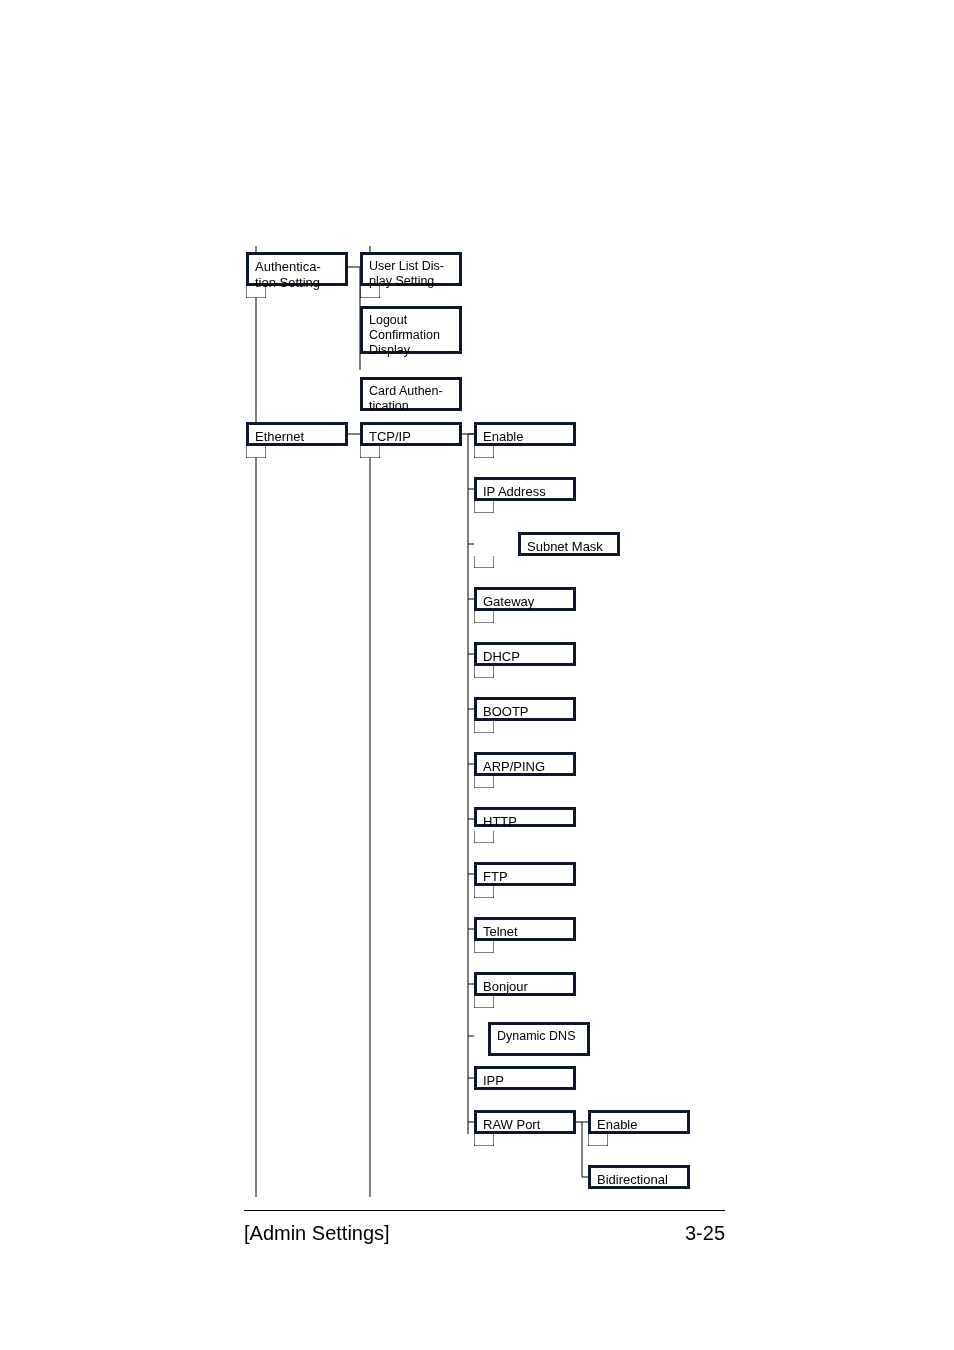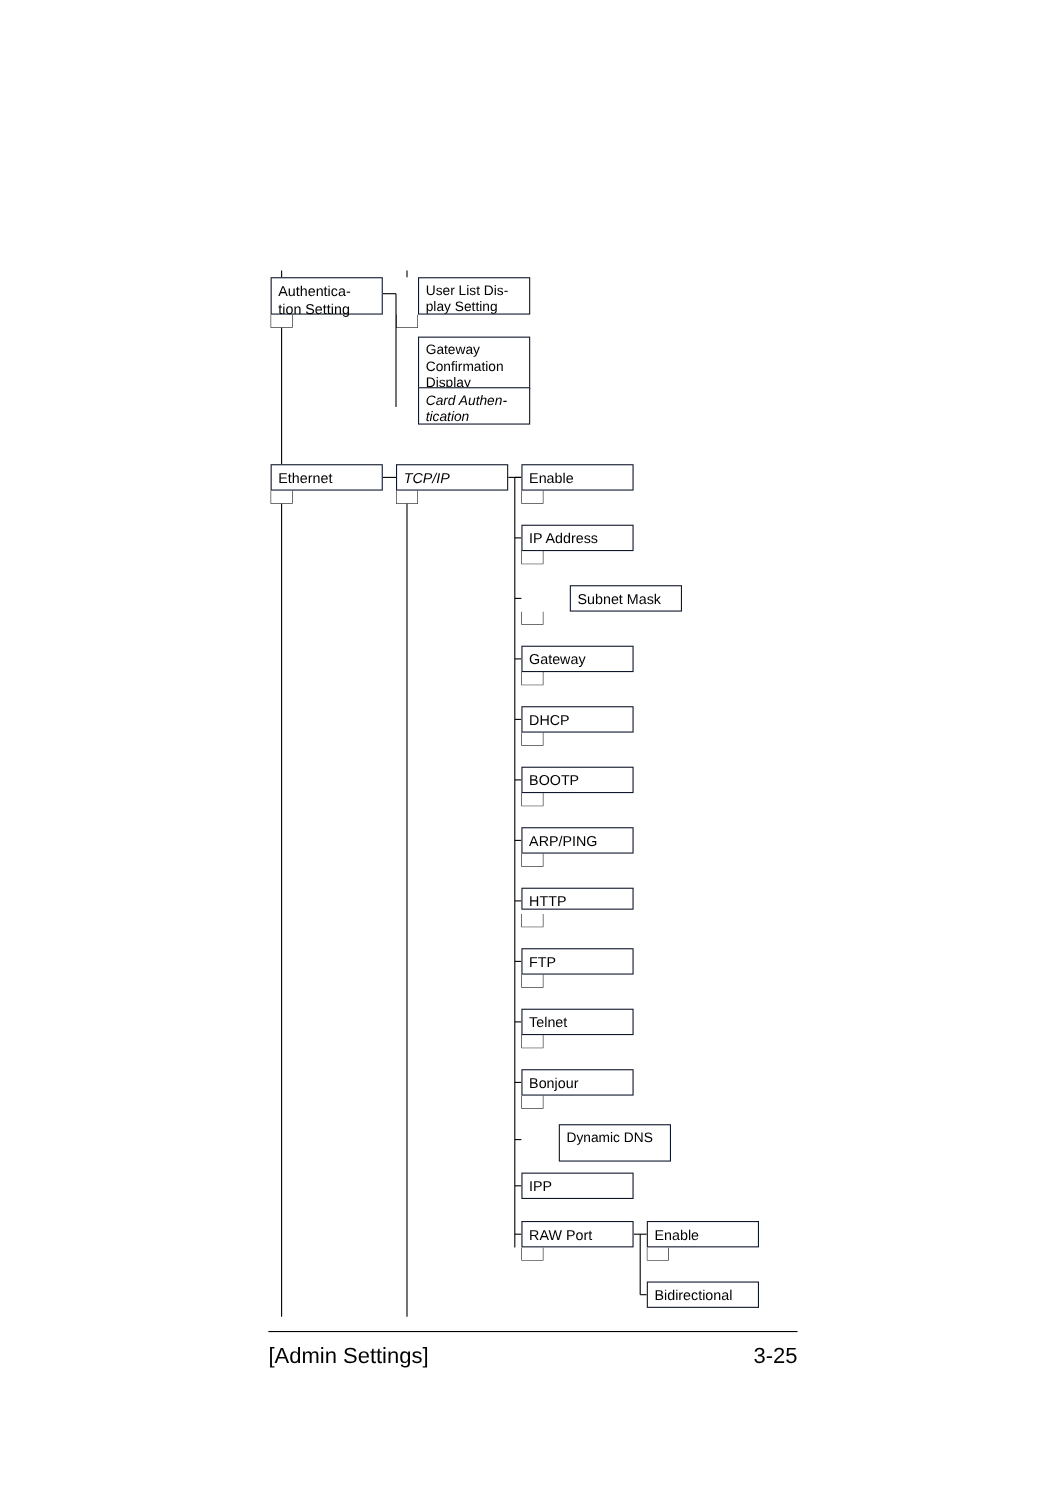--- a/index.html
+++ b/index.html
@@ -17,29 +17,29 @@
     height: 1350px;
   }
   .diagram {
     position: absolute;
     left: 246px;
     top: 252px;
     width: 480px;
   }
   .node {
     position: absolute;
-    border: 1px solid #0f172a;
+    border: 3px solid #0f172a;
     background: #fff;
     font-size: 13px;
     line-height: 1.2;
     padding: 4px 6px;
     box-sizing: border-box;
     width: 102px;
   }
-  .node.small { font-size: 12.5px; margin-left: 20px; }
+  .node.small { font-size: 12.5px; }
   svg.connectors {
     position: absolute;
     left: 0;
     top: 0;
     overflow: visible;
   }
   .footer-rule {
     position: absolute;
     left: 244px;
     right: 229px;
@@ -118,26 +118,26 @@
     <svg style="position:absolute; left:0; top:194px;" width="20" height="12">
       <path d="M0,0 L0,12 L20,12 L20,0" fill="none" stroke="#000"></path>
     </svg>
 
     <div class="node small" style="left:114px; top:0px; height:34px; white-space:pre-line;">User List Dis-
 play Setting</div>
     <svg style="position:absolute; left:114px; top:34px;" width="20" height="12">
       <path d="M0,0 L0,12 L20,12 L20,0" fill="none" stroke="#000"></path>
     </svg>
 
-    <div class="node small" style="left:114px; top:54px; height:48px;">Gateway Confirmation Display</div>
-
-    <div class="node small" style="left:114px; top:100px; height:34px; white-space:pre-line;font-style:italic;">Card Authen-
+    <div class="node small" style="left:114px; top:54px; height:48px;">Logout Confirmation Display</div>
+
+    <div class="node small" style="left:114px; top:125px; height:34px; white-space:pre-line;">Card Authen-
 tication</div>
 
-    <div class="node" style="left:114px; top:170px; height:24px;font-style:italic;">TCP/IP</div>
+    <div class="node" style="left:114px; top:170px; height:24px;">TCP/IP</div>
     <svg style="position:absolute; left:114px; top:194px;" width="20" height="12">
       <path d="M0,0 L0,12 L20,12 L20,0" fill="none" stroke="#000"></path>
     </svg>
 
     <div class="node" style="left:228px; top:170px; height:24px;">Enable</div>
     <svg style="position:absolute; left:228px; top:194px;" width="20" height="12">
         <path d="M0,0 L0,12 L20,12 L20,0" fill="none" stroke="#000"></path>
       </svg>
 
     <div class="node" style="left:228px; top:225px; height:24px;">IP Address</div>

